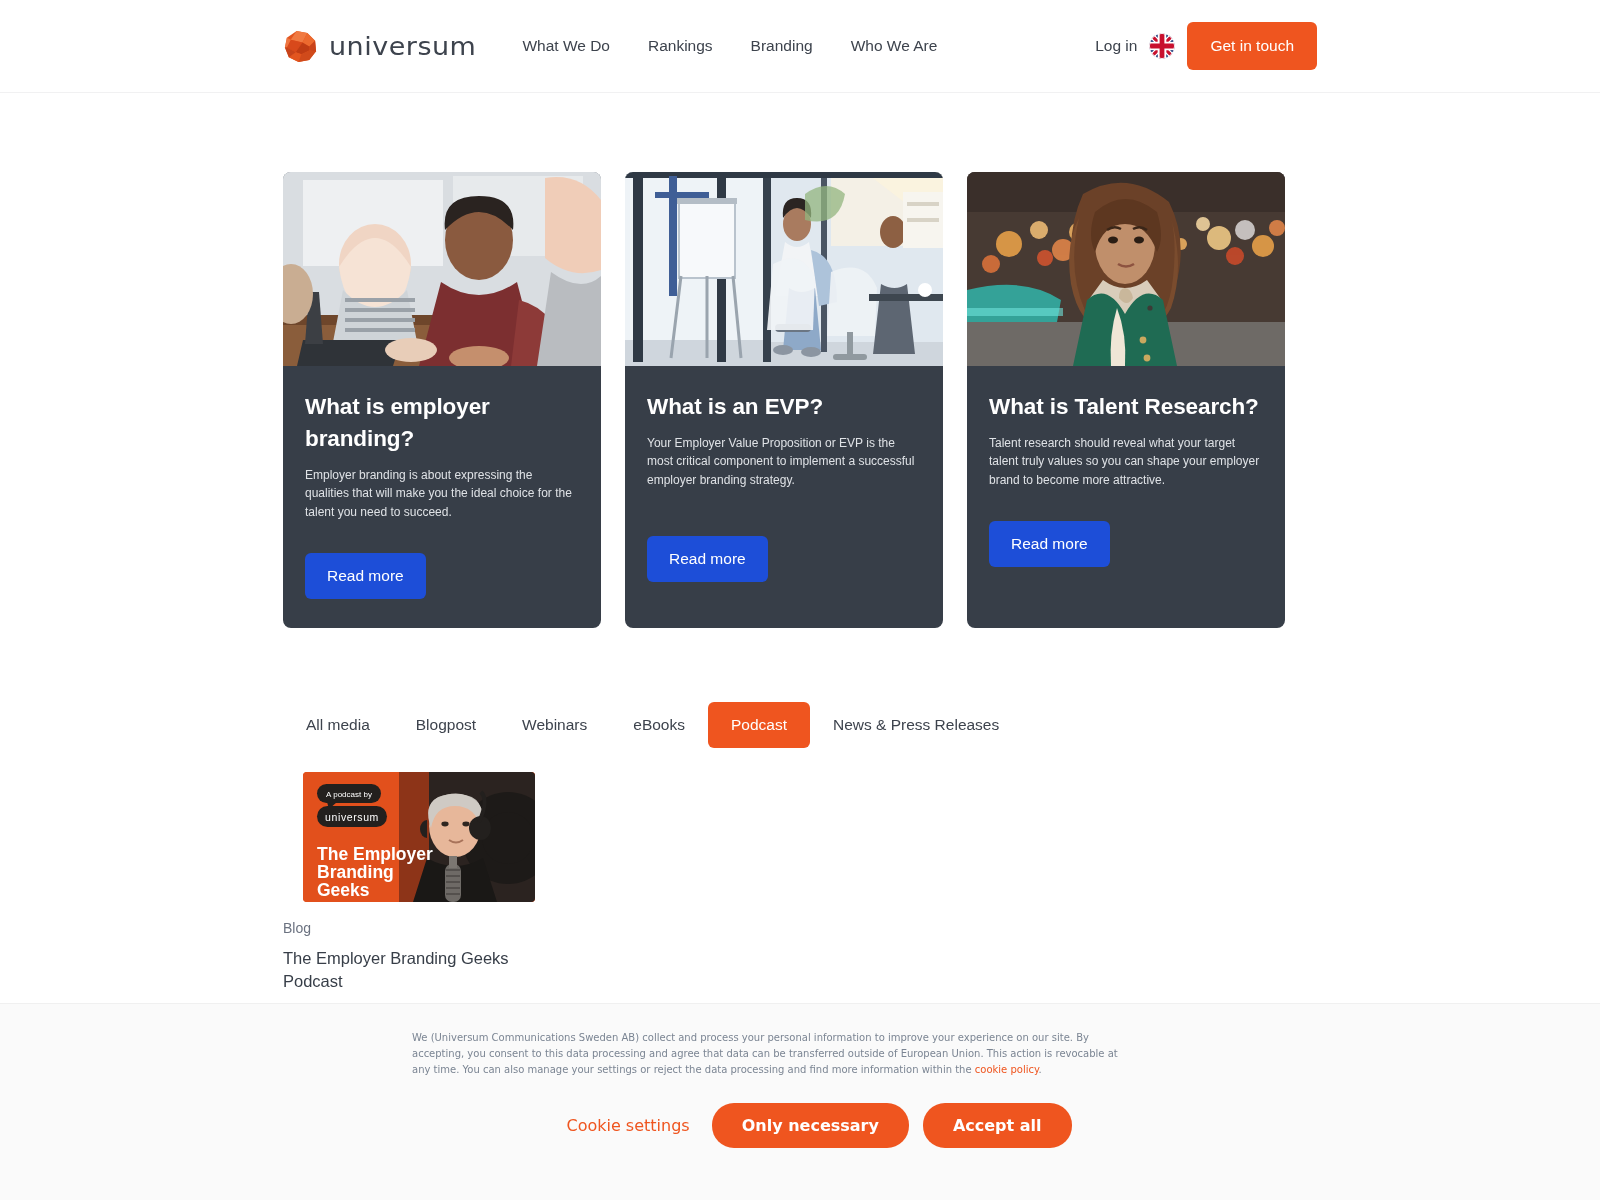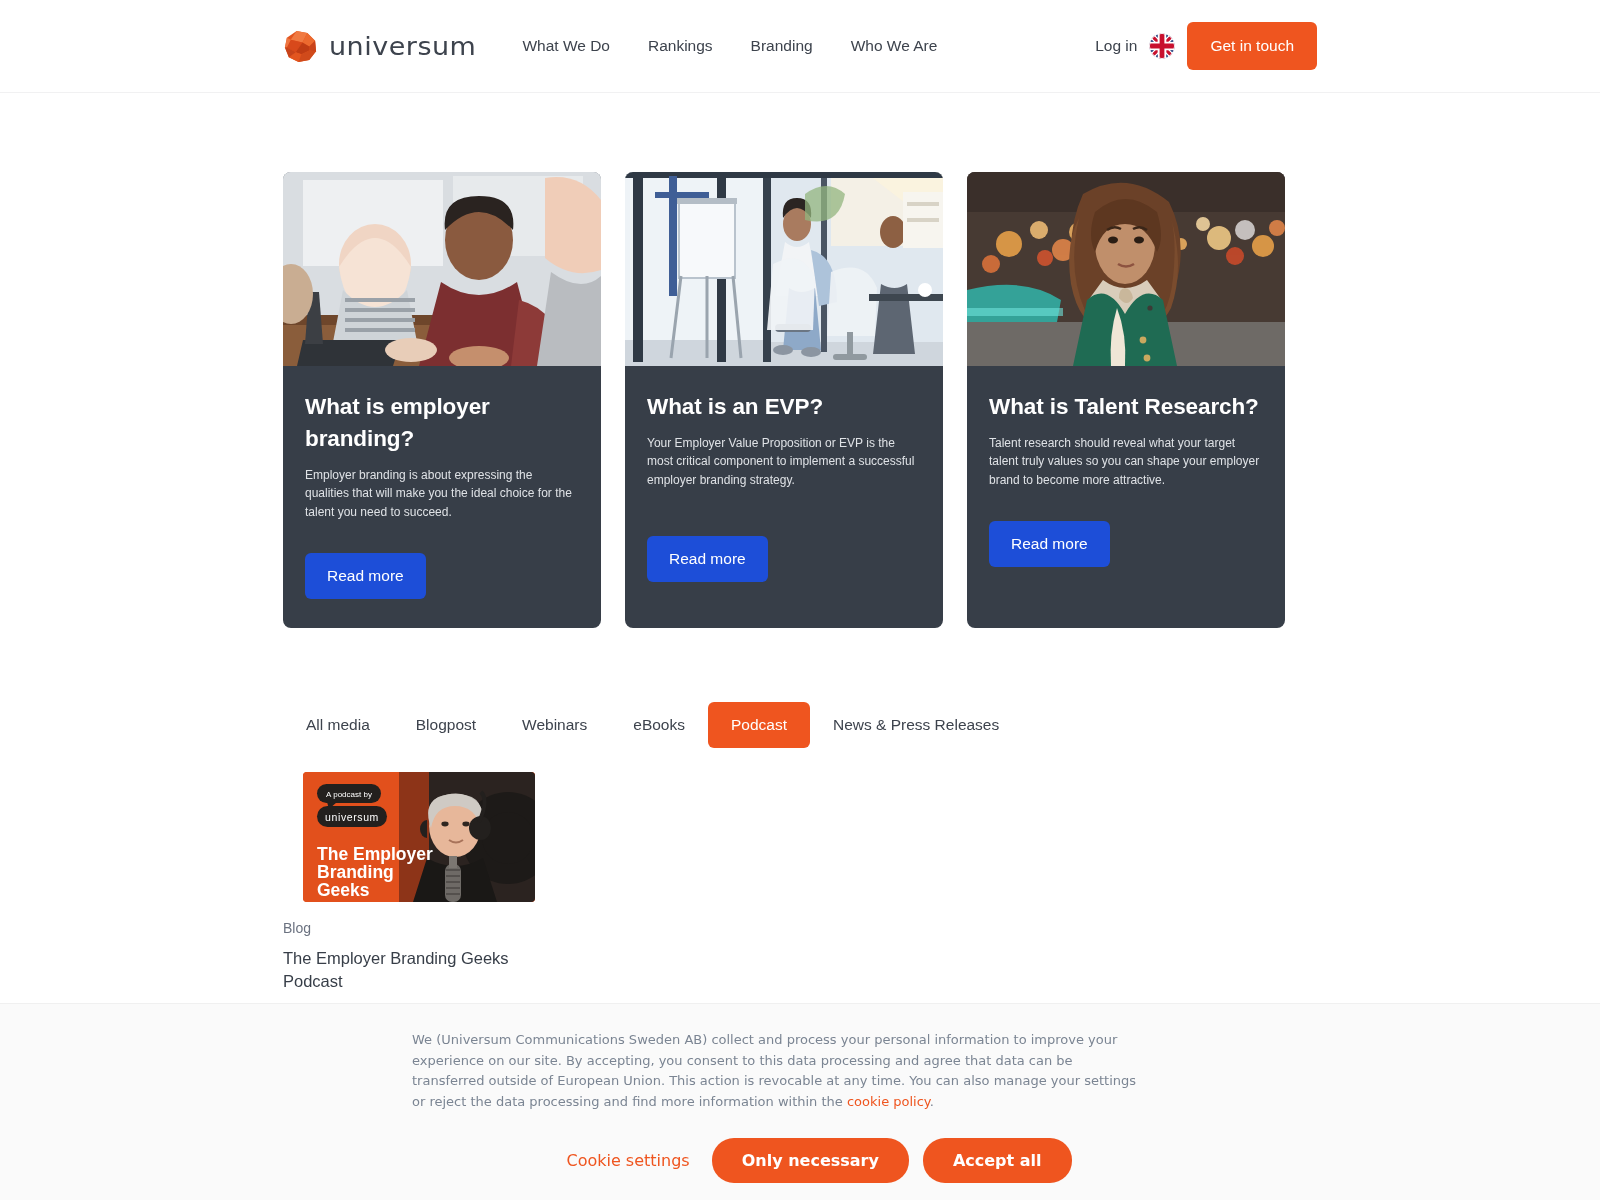--- a/index.html
+++ b/index.html
@@ -208,21 +208,21 @@
     right: 0;
     bottom: 0;
     height: 197px;
     background: rgba(250, 250, 250, 0.94);
     border-top: 1px solid #f0f0f0;
     padding-top: 26px;
   }
   .cookie-text {
     width: 726px;
     margin: 0 auto 0 412px;
-    font-size: 13px;
+    font-size: 10px;
     line-height: 1.58;
     color: #7b8593;
     font-family: "DejaVu Sans", sans-serif;
   }
   .cookie-link {
     color: #EF551F;
     text-decoration: none;
     cursor: pointer;
   }
   .cookie-actions {

